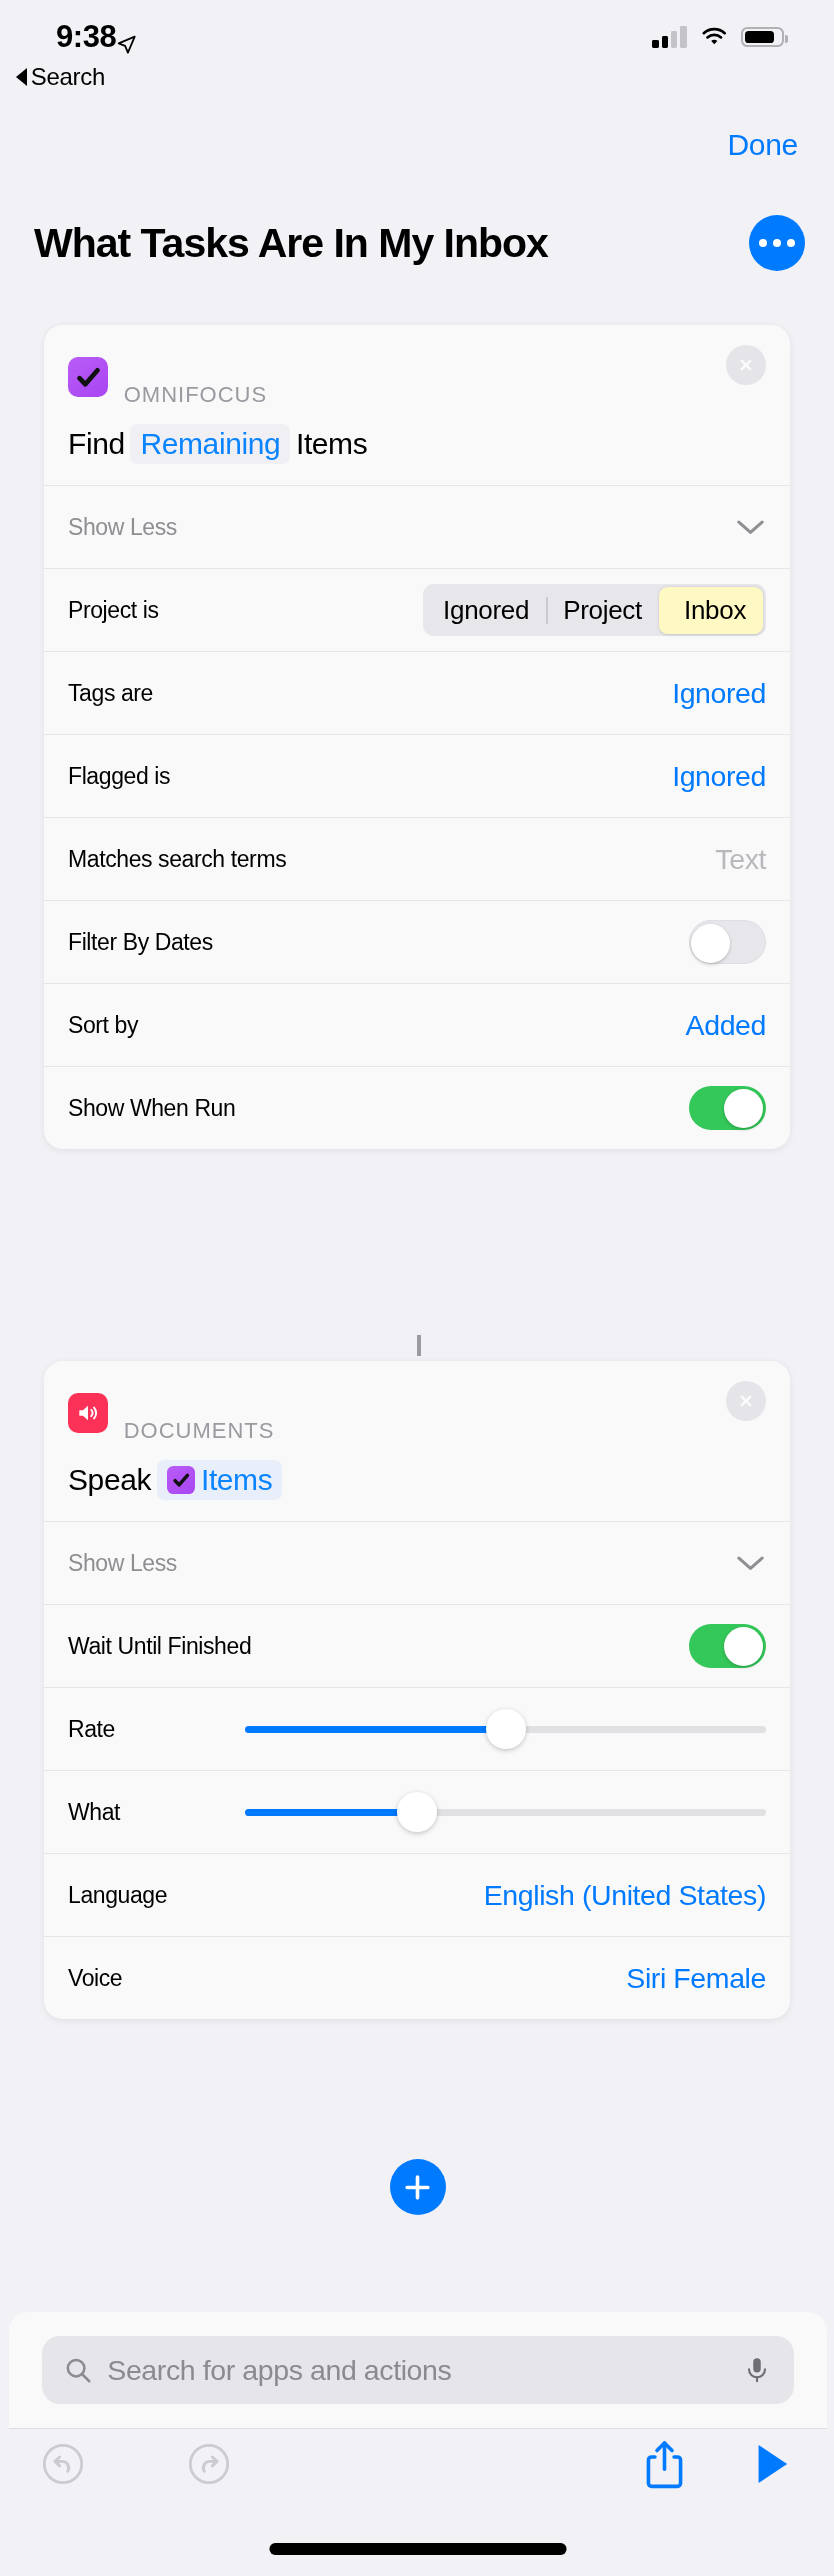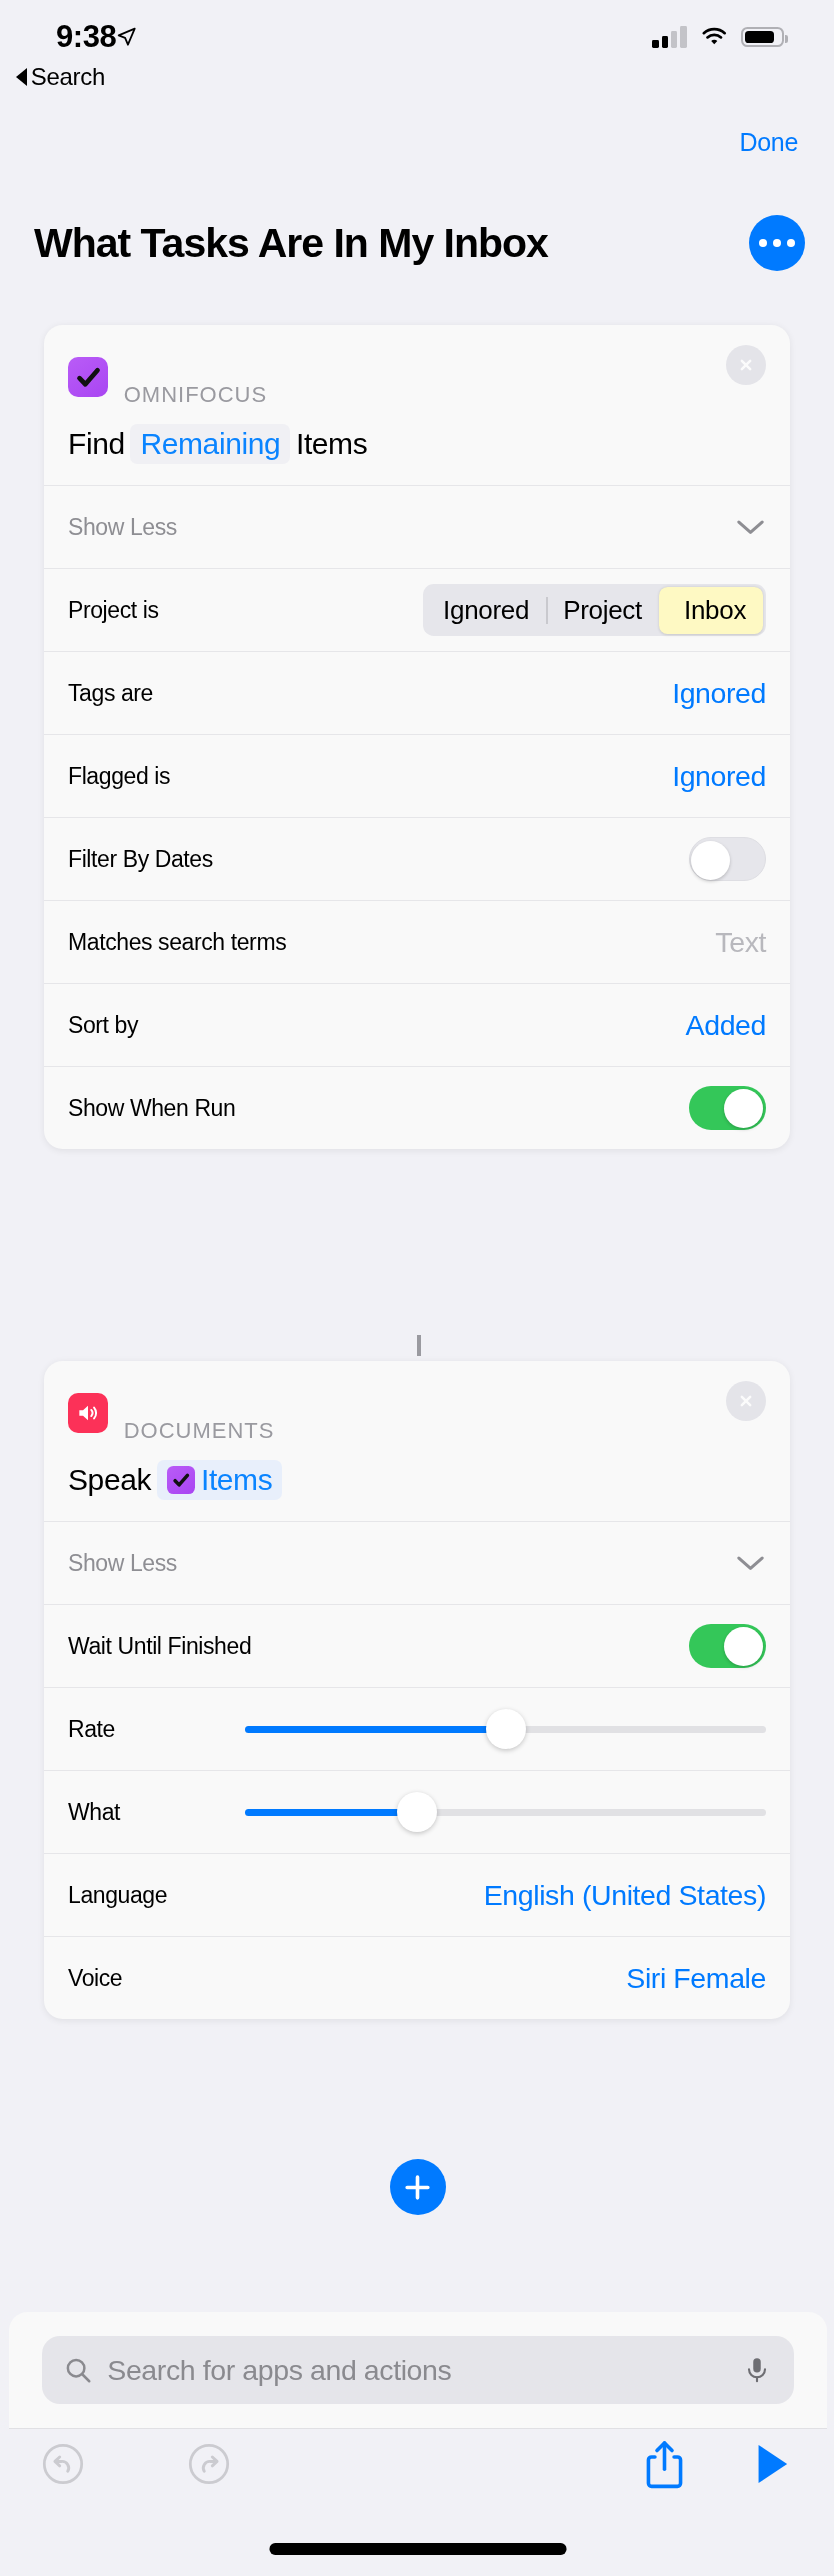--- a/index.html
+++ b/index.html
@@ -11,21 +11,21 @@
     overflow: hidden;
   }
   .screen { position: relative; width: 835px; height: 2576px; background: #F1F1F6; }
 
   
   .statusbar {
     position: absolute; top: 0; left: 0; width: 835px; height: 74px;
     display: flex; align-items: center; justify-content: space-between;
     padding: 0 51px 0 56px;
   }
-  .sb-left { display: flex; align-items: center; }
+  .sb-left { display: flex; align-items: flex-end; }
   .sb-time { font-size: 31px; font-weight: 600; color: #000; letter-spacing: -0.4px; }
   .sb-loc { width: 21.4px; height: 21.4px; }
   .sb-right { display: flex; align-items: center; gap: 13px; }
   .cell-bars { display: flex; align-items: flex-end; gap: 2.9px; height: 21.4px; }
   .cell-bars i { display: block; width: 6.4px; border-radius: 1.4px; background: #000; }
   .cell-bars i:nth-child(1) { height: 7.8px; }
   .cell-bars i:nth-child(2) { height: 12px; }
   .cell-bars i:nth-child(3) { height: 16.4px; background: #C3C3C8; }
   .cell-bars i:nth-child(4) { height: 21.4px; background: #C3C3C8; }
   .batt { position: relative; width: 43px; height: 20.7px; border: 2.1px solid #B0B0B5; border-radius: 6.4px; }
@@ -33,21 +33,21 @@
   .batt i { position:absolute; left:2.1px; top:2.1px; bottom:2.1px; width: 28.5px; background:#000; border-radius:3.6px; }
 
   
   .backrow { position: absolute; top: 63px; left: 15.7px; display: flex; align-items: center; gap: 4px; }
   .back-tri { width: 0; height: 0; border-top: 9.3px solid transparent; border-bottom: 9.3px solid transparent; border-right: 11.4px solid #000; }
   .back-label { font-size: 24px; color: #000; letter-spacing: -0.3px; }
 
   
   .done-btn {
     position: absolute; top: 128px; right: 37px;
-    font-size: 25px; color: #007AFF; letter-spacing: -0.3px; font-weight: 400;
+    font-size: 30px; color: #007AFF; letter-spacing: -0.3px; font-weight: 400;
   }
 
   
   .titlerow {
     position: absolute; top: 215px; left: 34px; right: 30px;
     display: flex; align-items: center; justify-content: space-between;
   }
   .page-title { font-size: 41px; font-weight: 700; color: #000; letter-spacing: -1px; }
   .more-btn {
     width: 56px; height: 56px; border-radius: 50%; background: #007AFF;
@@ -257,29 +257,29 @@
       <span class="row-label">Tags are</span>
       <span class="row-value blue">Ignored</span>
     </div>
 
     <div class="row">
       <span class="row-label">Flagged is</span>
       <span class="row-value blue">Ignored</span>
     </div>
 
     <div class="row">
+      <span class="row-label">Matches search terms</span>
+      <span class="row-value gray">Text</span>
+    </div>
+
+    <div class="row">
       <span class="row-label">Filter By Dates</span>
       <div class="toggle off">
           <div class="knob"></div>
         </div>
-    </div>
-
-    <div class="row">
-      <span class="row-label">Matches search terms</span>
-      <span class="row-value gray">Text</span>
     </div>
 
     <div class="row">
       <span class="row-label">Sort by</span>
       <span class="row-value blue">Added</span>
     </div>
 
 
     <div class="row">
       <span class="row-label">Show When Run</span>

